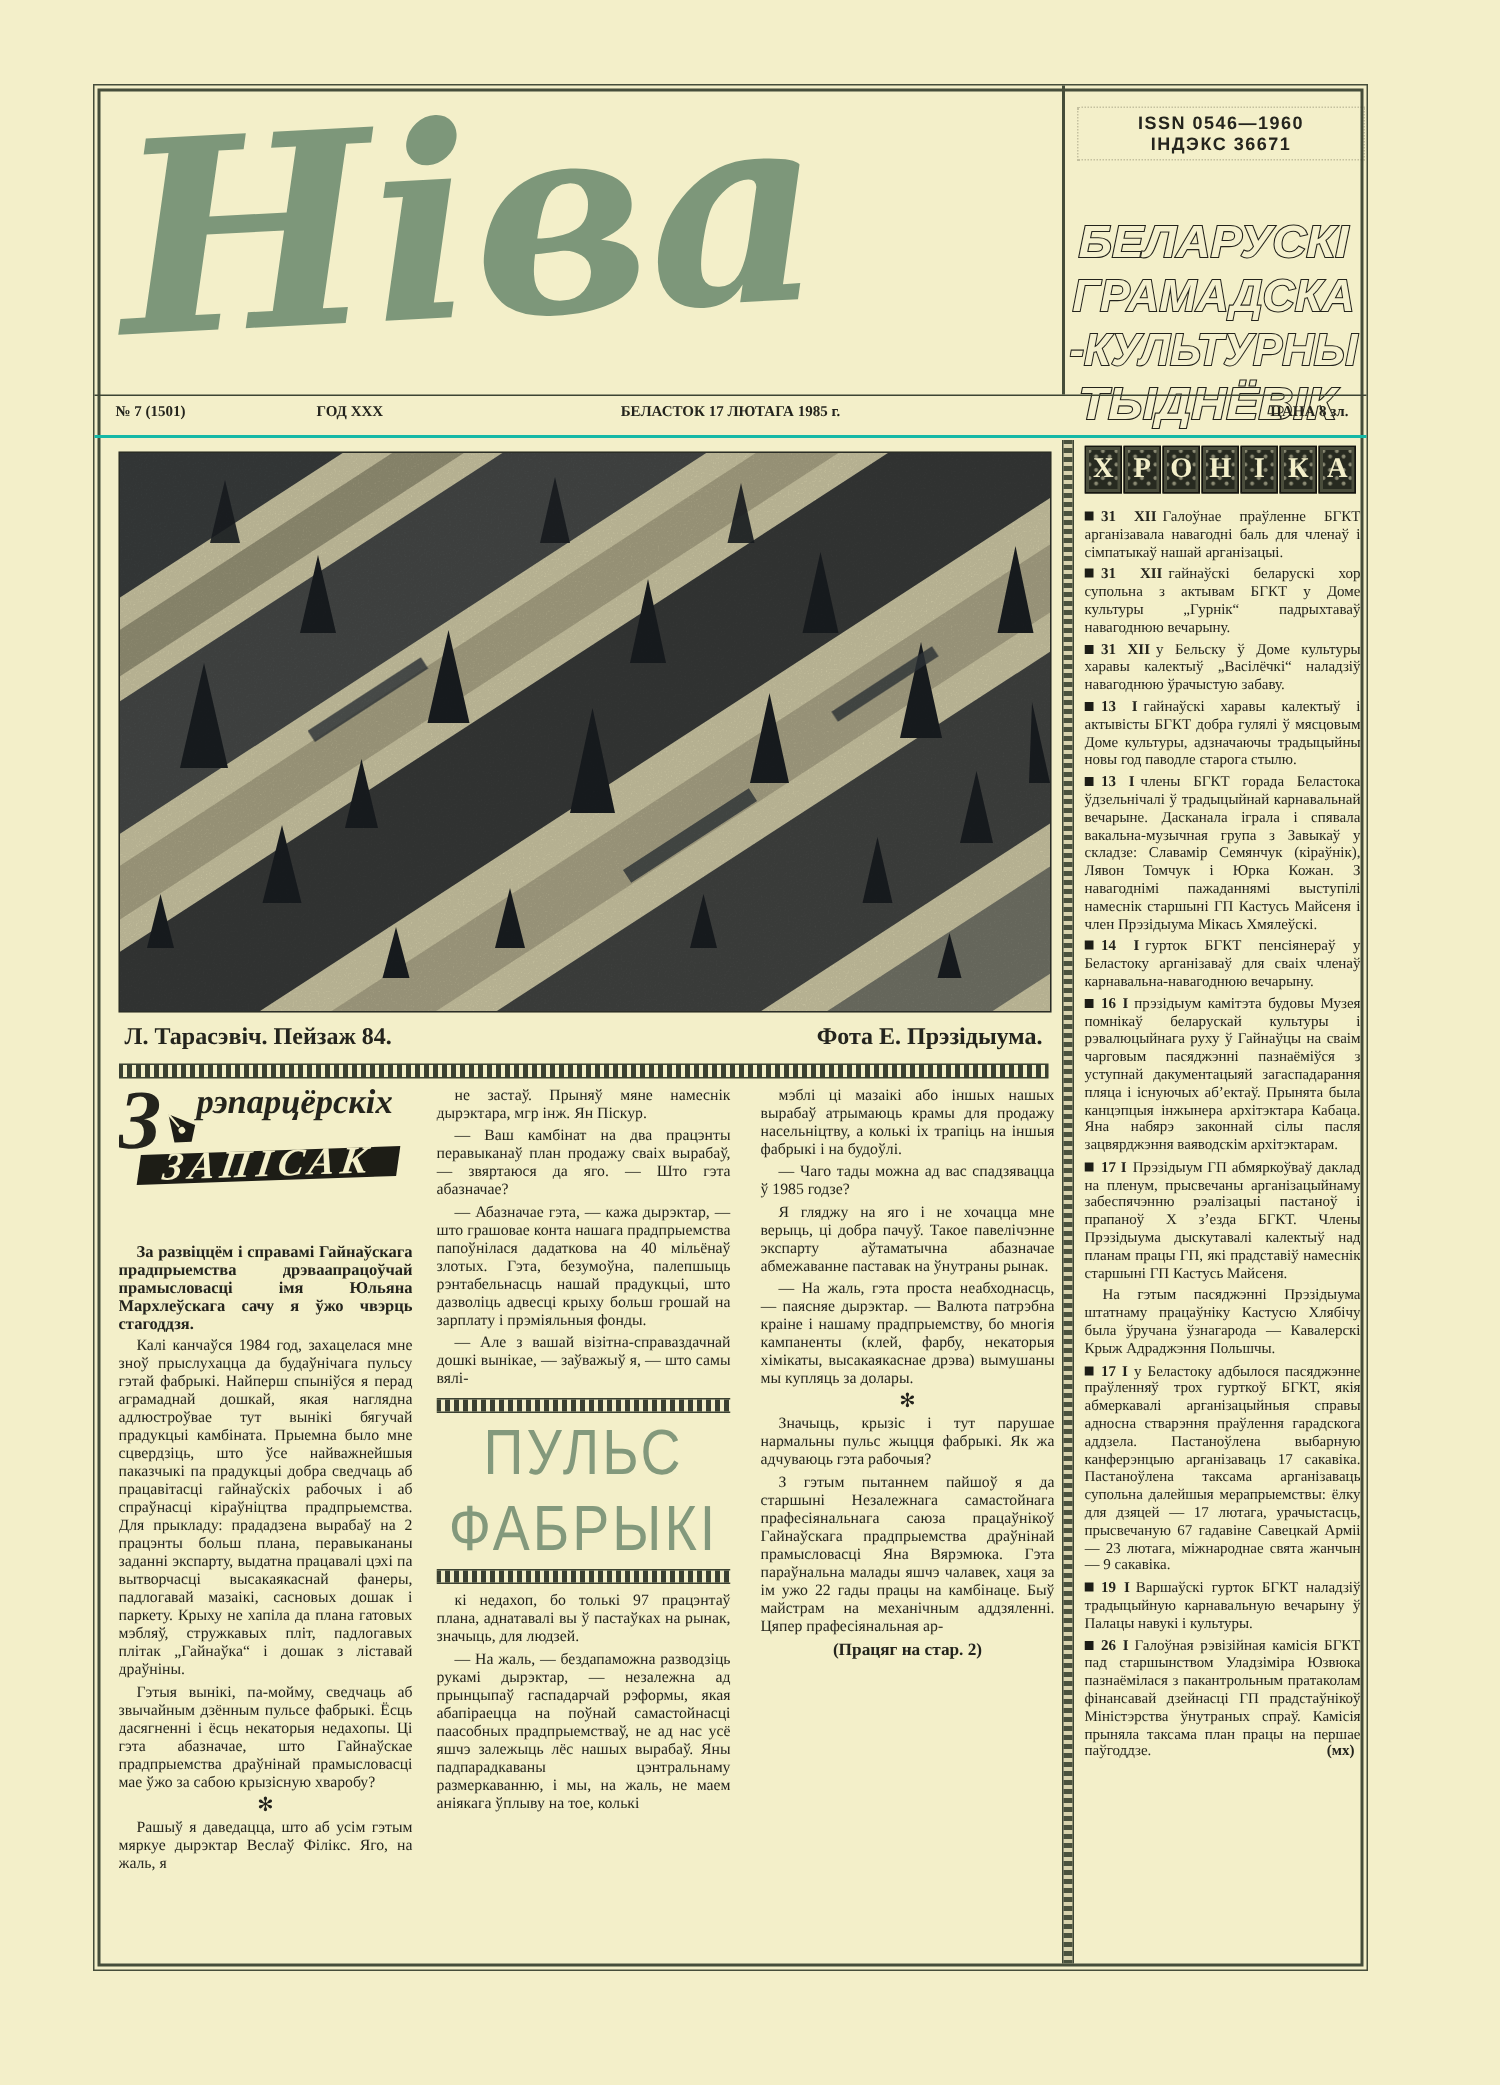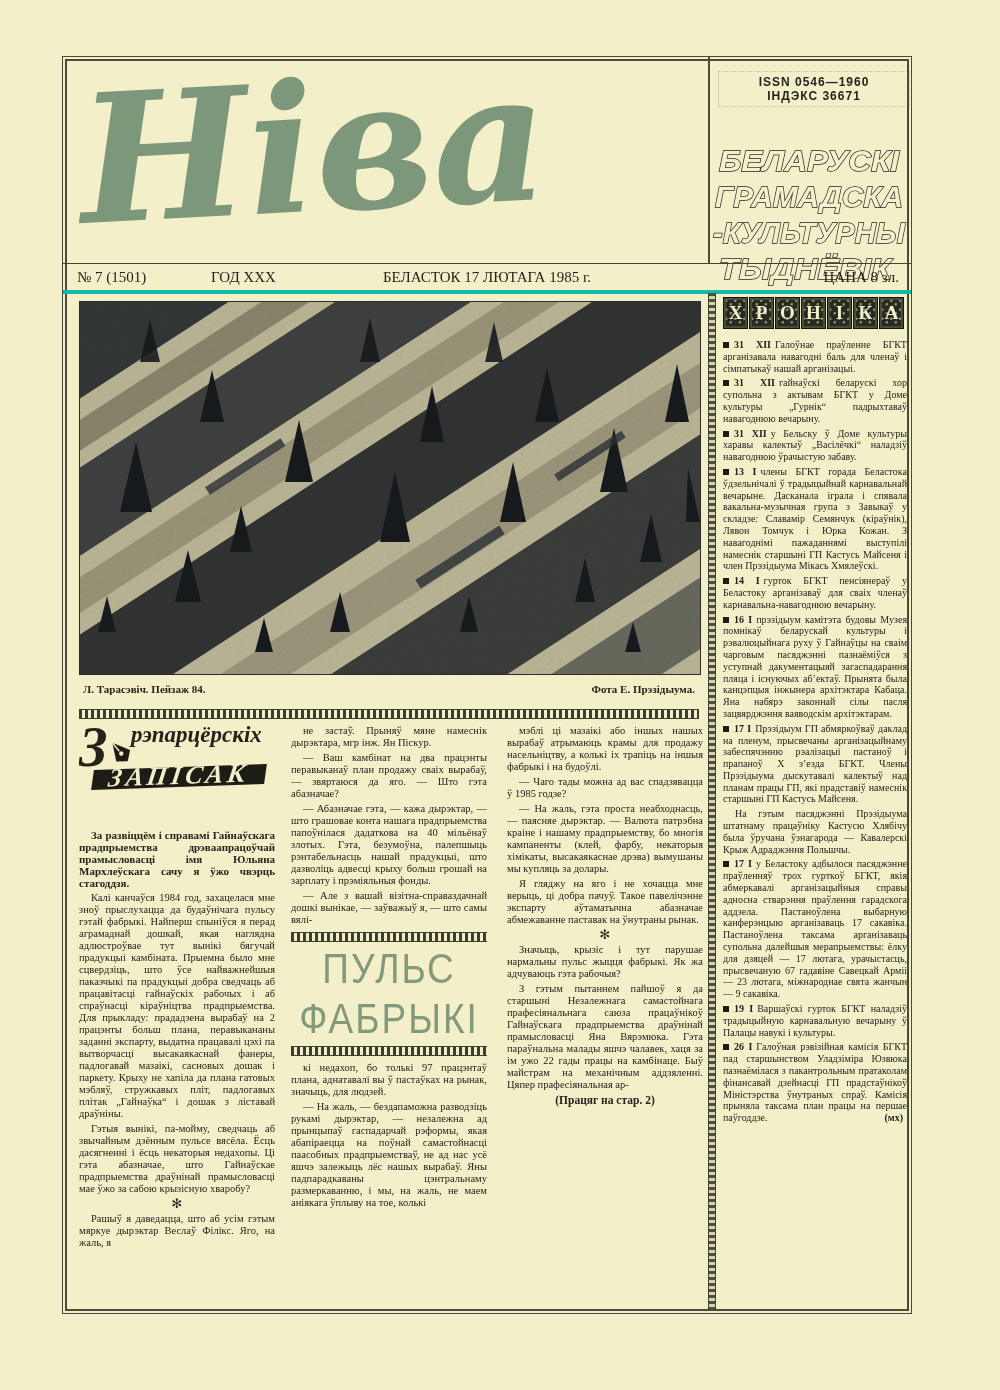--- a/index.html
+++ b/index.html
@@ -9,28 +9,28 @@
   .frame-inner{position:absolute;inset:2px;border:2px solid #454d3a;pointer-events:none;}
   
   .masthead-svg{position:absolute;left:14px;top:8px;}
   .topline-vert{position:absolute;left:645px;top:0;width:2px;height:206px;background:#454d3a;}
   .issn-block{position:absolute;left:655px;top:14px;width:190px;text-align:center;
               font-family:"Liberation Sans",sans-serif;font-weight:bold;font-size:12px;
               letter-spacing:1px;border:1px dotted rgba(60,60,40,.25);padding:3px 0;}
   .subtitle-svg{position:absolute;left:650px;top:86px;}
   
   .dateline{position:absolute;left:0;right:0;top:206px;height:26px;border-top:1px solid #3c4433;
-            border-bottom:4px solid #14b8a6;font-weight:normal;font-size:15px;}
+            border-bottom:2px solid #14b8a6;font-weight:bold;font-size:10px;}
   .dateline span{position:absolute;top:5px;white-space:nowrap;}
   .dl-issue{left:14px;} .dl-year{left:148px;}
   .dl-place{left:50%;transform:translateX(-50%);}
   .dl-price{right:12px;}
   
   .photo{position:absolute;left:16px;top:244px;width:620px;height:372px;border:1px solid #2a2d26;background:#d8d2ad;}
-  .caption-row{position:absolute;left:16px;top:626px;width:620px;height:18px;font-size:11px;font-weight:bold;}
+  .caption-row{position:absolute;left:16px;top:626px;width:620px;height:18px;font-size:16px;font-weight:bold;}
   .cap-left{position:absolute;left:4px;} .cap-right{position:absolute;right:4px;}
   .orn-band{height:8px;background:repeating-linear-gradient(90deg,#3a4031 0 3px,rgba(0,0,0,0) 3px 6px);
             border-top:1px solid #3a4031;border-bottom:1px solid #3a4031;}
   .band-under-photo{position:absolute;left:16px;top:652px;width:620px;}
   
   .article{position:absolute;left:16px;top:668px;width:620px;height:584px;}
   .col{position:absolute;top:0;width:196px;height:584px;overflow:hidden;text-align:justify;
        font-size:10.5px;line-height:12px;}
   .col1{left:0;} .col2{left:212px;} .col3{left:428px;}
   .col p{margin:0 0 3px 0;text-indent:12px;}
@@ -167,21 +167,21 @@
           <svg class="kicker-pen" width="26" height="26" viewBox="0 0 26 26">
             <path d="M13 1 L22 18 L13 25 L4 18 Z" fill="#1d1d16"></path>
             <circle cx="13" cy="15" r="2.2" fill="#f3efc9"></circle>
             <line x1="13" y1="1" x2="13" y2="12" stroke="#f3efc9" stroke-width="1.4"></line>
           </svg>
           <span class="kicker-word">рэпарцёрскіх</span>
           <span class="kicker-band">ЗАПІСАК</span>
         </div>
         <p class="lead">За развіццём і справамі Гайнаўскага прадпрыемства дрэваапрацоўчай прамысловасці імя Юльяна Мархлеўскага сачу я ўжо чвэрць стагоддзя.</p>
         <p>Калі канчаўся 1984 год, захацелася мне зноў прыслухацца да будаўнічага пульсу гэтай фабрыкі. Найперш спыніўся я перад аграмаднай дошкай, якая наглядна адлюстроўвае тут вынікі бягучай прадукцыі камбіната. Прыемна было мне сцвердзіць, што ўсе найважнейшыя паказчыкі па прадукцыі добра сведчаць аб працавітасці гайнаўскіх рабочых і аб спраўнасці кіраўніцтва прадпрыемства. Для прыкладу: прададзена вырабаў на 2 працэнты больш плана, перавыкананы заданні экспарту, выдатна працавалі цэхі па вытворчасці высакаякаснай фанеры, падлогавай мазаікі, сасновых дошак і паркету. Крыху не хапіла да плана гатовых мэбляў, стружкавых пліт, падлогавых плітак „Гайнаўка“ і дошак з ліставай драўніны.</p>
-        <p>Гэтыя вынікі, па-мойму, сведчаць аб звычайным дзённым пульсе вясёла. Ёсць дасягненні і ёсць некаторыя недахопы. Ці гэта абазначае, што Гайнаўскае прадпрыемства драўнінай прамысловасці мае ўжо за сабою крызісную хваробу?</p>
+        <p>Гэтыя вынікі, па-мойму, сведчаць аб звычайным дзённым пульсе фабрыкі. Ёсць дасягненні і ёсць некаторыя недахопы. Ці гэта абазначае, што Гайнаўскае прадпрыемства драўнінай прамысловасці мае ўжо за сабою крызісную хваробу?</p>
         <p class="star-sep">✻</p>
         <p>Рашыў я даведацца, што аб усім гэтым мяркуе дырэктар Веслаў Філікс. Яго, на жаль, я</p>
       </div>
 
       <div class="col col2">
         <p>не застаў. Прыняў мяне намеснік дырэктара, мгр інж. Ян Піскур.</p>
         <p>— Ваш камбінат на два працэнты перавыканаў план продажу сваіх вырабаў, — звяртаюся да яго. — Што гэта абазначае?</p>
         <p>— Абазначае гэта, — кажа дырэктар, — што грашовае конта нашага прадпрыемства папоўнілася дадаткова на 40 мільёнаў злотых. Гэта, безумоўна, палепшыць рэнтабельнасць нашай прадукцыі, што дазволіць адвесці крыху больш грошай на зарплату і прэміяльныя фонды.</p>
         <p>— Але з вашай візітна-справаздачнай дошкі вынікае, — заўважыў я, — што самы вялі-</p>
         <div class="pulse-block">
@@ -192,22 +192,22 @@
           </div>
           <div class="orn-band"></div>
         </div>
         <p>кі недахоп, бо толькі 97 працэнтаў плана, аднатавалі вы ў пастаўках на рынак, значыць, для людзей.</p>
         <p>— На жаль, — бездапаможна разводзіць рукамі дырэктар, — незалежна ад прынцыпаў гаспадарчай рэформы, якая абапіраецца на поўнай самастойнасці паасобных прадпрыемстваў, не ад нас усё яшчэ залежыць лёс нашых вырабаў. Яны падпарадкаваны цэнтральнаму размеркаванню, і мы, на жаль, не маем аніякага ўплыву на тое, колькі</p>
       </div>
 
       <div class="col col3">
         <p>мэблі ці мазаікі або іншых нашых вырабаў атрымаюць крамы для продажу насельніцтву, а колькі іх трапіць на іншыя фабрыкі і на будоўлі.</p>
         <p>— Чаго тады можна ад вас спадзявацца ў 1985 годзе?</p>
+        <p>Я гляджу на яго і не хочацца мне верыць, ці добра пачуў. Такое павелічэнне экспарту аўтаматычна абазначае абмежаванне паставак на ўнутраны рынак.</p>
         <p>— На жаль, гэта проста неабходнасць, — паясняе дырэктар. — Валюта патрэбна краіне і нашаму прадпрыемству, бо многія кампаненты (клей, фарбу, некаторыя хімікаты, высакаякаснае дрэва) вымушаны мы купляць за долары.</p>
-        <p>Я гляджу на яго і не хочацца мне верыць, ці добра пачуў. Такое павелічэнне экспарту аўтаматычна абазначае абмежаванне паставак на ўнутраны рынак.</p>
         <p class="star-sep">✻</p>
         <p>Значыць, крызіс і тут парушае нармальны пульс жыцця фабрыкі. Як жа адчуваюць гэта рабочыя?</p>
         <p>З гэтым пытаннем пайшоў я да старшыні Незалежнага самастойнага прафесіянальнага саюза працаўнікоў Гайнаўскага прадпрыемства драўнінай прамысловасці Яна Вярэмюка. Гэта параўнальна малады яшчэ чалавек, хаця за ім ужо 22 гады працы на камбінаце. Быў майстрам на механічным аддзяленні. Цяпер прафесіянальная ар-</p>
         <p class="contin">(Працяг на стар. 2)</p>
       </div>
     </div>
 
     <div class="vdivider"></div>
 
     <div class="chronicle">
@@ -217,20 +217,21 @@
         <span class="chron-letter">О</span>
         <span class="chron-letter">Н</span>
         <span class="chron-letter">І</span>
         <span class="chron-letter">К</span>
         <span class="chron-letter">А</span>
       </div>
 
       <p class="chron-item"><span class="sq"></span><b>31 XII</b><span>Галоўнае праўленне БГКТ арганізавала навагодні баль для членаў і сімпатыкаў нашай арганізацыі.</span></p>
       <p class="chron-item"><span class="sq"></span><b>31 XII</b><span>гайнаўскі беларускі хор супольна з актывам БГКТ у Доме культуры „Гурнік“ падрыхтаваў навагоднюю вечарыну.</span></p>
       <p class="chron-item"><span class="sq"></span><b>31 XII</b><span>у Бельску ў Доме культуры харавы калектыў „Васілёчкі“ наладзіў навагоднюю ўрачыстую забаву.</span></p>
+      <p class="chron-item"><span class="sq"></span><b>13 I</b><span>гайнаўскі харавы калектыў і актывісты БГКТ добра гулялі ў мясцовым Доме культуры, адзначаючы традыцыйны новы год паводле старога стылю.</span></p>
       <p class="chron-item"><span class="sq"></span><b>13 I</b><span>члены БГКТ горада Беластока ўдзельнічалі ў традыцыйнай карнавальнай вечарыне. Дасканала іграла і спявала вакальна-музычная група з Завыкаў у складзе: Славамір Семянчук (кіраўнік), Лявон Томчук і Юрка Кожан. З навагоднімі пажаданнямі выступілі намеснік старшыні ГП Кастусь Майсеня і член Прэзідыума Мікась Хмялеўскі.</span></p>
       <p class="chron-item"><span class="sq"></span><b>14 I</b><span>гурток БГКТ пенсіянераў у Беластоку арганізаваў для сваіх членаў карнавальна-навагоднюю вечарыну.</span></p>
       <p class="chron-item"><span class="sq"></span><b>16 I</b><span>прэзідыум камітэта будовы Музея помнікаў беларускай культуры і рэвалюцыйнага руху ў Гайнаўцы на сваім чарговым пасяджэнні пазнаёміўся з уступнай дакументацыяй загаспадарання пляца і існуючых аб’ектаў. Прынята была канцэпцыя інжынера архітэктара Кабаца. Яна набярэ законнай сілы пасля зацвярджэння ваяводскім архітэктарам.</span></p>
       <p class="chron-item"><span class="sq"></span><b>17 I</b><span>Прэзідыум ГП абмяркоўваў даклад на пленум, прысвечаны арганізацыйнаму забеспячэнню рэалізацыі пастаноў і прапаноў X з’езда БГКТ. Члены Прэзідыума дыскутавалі калектыў над планам працы ГП, які прадставіў намеснік старшыні ГП Кастусь Майсеня.</span></p>
       <p class="chron-item nob"><span>На гэтым пасяджэнні Прэзідыума штатнаму працаўніку Кастусю Хлябічу была ўручана ўзнагарода — Кавалерскі Крыж Адраджэння Польшчы.</span></p>
       <p class="chron-item"><span class="sq"></span><b>17 I</b><span>у Беластоку адбылося пасяджэнне праўленняў трох гурткоў БГКТ, якія абмеркавалі арганізацыйныя справы адносна стварэння праўлення гарадскога аддзела. Пастаноўлена выбарную канферэнцыю арганізаваць 17 сакавіка. Пастаноўлена таксама арганізаваць супольна далейшыя мерапрыемствы: ёлку для дзяцей — 17 лютага, урачыстасць, прысвечаную 67 гадавіне Савецкай Арміі — 23 лютага, міжнароднае свята жанчын — 9 сакавіка.</span></p>
       <p class="chron-item"><span class="sq"></span><b>19 I</b><span>Варшаўскі гурток БГКТ наладзіў традыцыйную карнавальную вечарыну ў Палацы навукі і культуры.</span></p>
       <p class="chron-item"><span class="sq"></span><b>26 I</b><span>Галоўная рэвізійная камісія БГКТ пад старшынством Уладзіміра Юзвюка пазнаёмілася з пакантрольным пратаколам фінансавай дзейнасці ГП прадстаўнікоў Міністэрства ўнутраных спраў. Камісія прыняла таксама план працы на першае паўгоддзе.</span><b class="sig">(мх)</b></p>
     </div>
 

